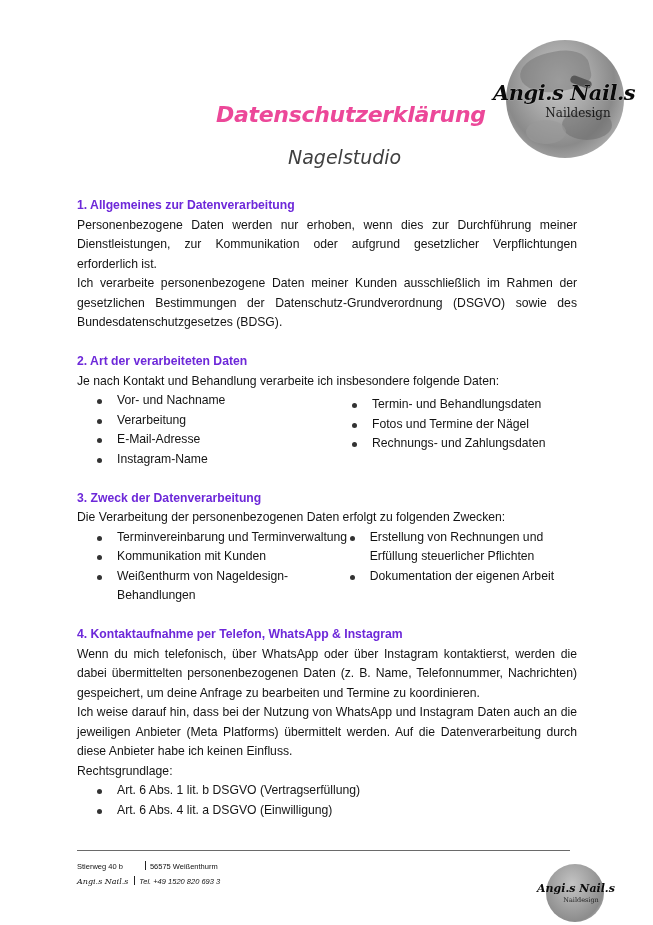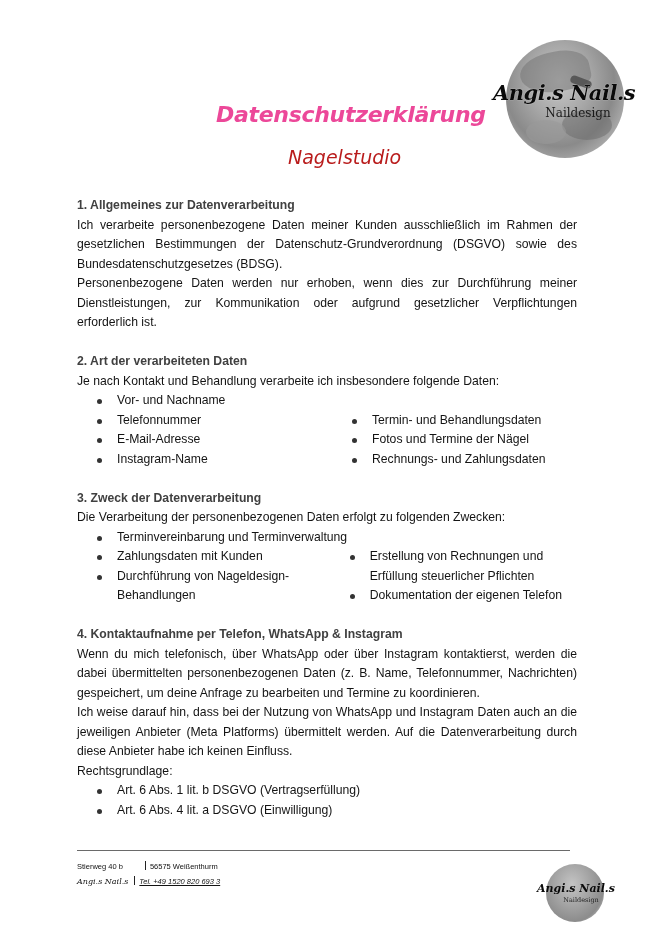--- a/index.html
+++ b/index.html
@@ -11,21 +11,21 @@
     
     .title {
       position: absolute; left: 216px; top: 86px;
       font-family: "DejaVu Sans", sans-serif;
       font-weight: bold; font-style: italic;
       font-size: 22px; letter-spacing: -0.3px; color: #ec4899;
     }
     .subtitle {
       position: absolute; left: 288px; top: 130px;
       font-family: "DejaVu Sans", sans-serif;
-      font-style: italic; font-size: 19px; color: #b91c1c; text-align: center;
+      font-style: italic; font-size: 19px; color: #404040; text-align: center;
     }
 
     
     .logo {
       position: absolute; left: 506px; top: 24px; width: 118px; height: 118px;
       border-radius: 50%;
       background:
         radial-gradient(ellipse at 45% 35%, #c9c9c9 0%, #a6a6a6 35%, #8a8a8a 60%, #b0b0b0 80%, #e9e9e9 100%);
       overflow: hidden;
     }
@@ -40,23 +40,23 @@
       text-shadow: 0 0 1px #fff;
     }
     .logo-sub {
       position: absolute; left: 538px; top: 90px; width: 80px; text-align: center;
       font-family: "DejaVu Serif", serif; font-size: 12px; color: #1a1a1a;
     }
 
     
     .content { position: absolute; left: 77px; top: 180px; width: 500px; font-size: 12.2px; line-height: 19.5px; }
     .section { margin-bottom: 19.5px; }
-    .heading { font-weight: bold; font-size: 12.2px; line-height: 19.5px; color: #404040; }
+    .heading { font-weight: bold; font-size: 12.2px; line-height: 19.5px; color: #6d28d9; }
     .para { text-align: justify; text-align-last: left; }
-    .cols { display: flex; align-items: flex-end; }
+    .cols { display: flex; }
     .col ul { list-style: none; }
     .col li { position: relative; padding-left: 40px; line-height: 19.5px; }
     .col li::before {
       content: ""; position: absolute; left: 20px; top: 8px;
       width: 5px; height: 5px; border-radius: 50%; background: #333;
     }
     .list-single { list-style: none; }
     .list-single li { position: relative; padding-left: 40px; line-height: 19.5px; }
     .list-single li::before {
       content: ""; position: absolute; left: 20px; top: 8px;
@@ -74,21 +74,21 @@
     .s3 .col.right li::before { left: 0px; }
 
     
     .footer-rule { position: absolute; left: 77px; top: 834px; width: 493px; height: 1px; background: #6a6a6a; }
     .footer-line { position: absolute; left: 77px; font-size: 7.5px; color: #111; white-space: nowrap; }
     .footer-line.l1 { top: 845px; }
     .footer-line.l2 { top: 860px; }
     .footer-line .sep { display: inline-block; width: 1px; height: 9px; background: #222; margin: 0 4px -1px 6px; }
     .footer-line .gap { display: inline-block; width: 16px; }
     .footer-brand { font-family: "DejaVu Serif", serif; font-style: italic; font-size: 8px; }
-    .footer-tel { font-style: italic; text-decoration: underline; }
+    .footer-tel { font-style: italic; }
 
     .flogo {
       position: absolute; left: 546px; top: 848px; width: 58px; height: 58px; border-radius: 50%;
       background: radial-gradient(ellipse at 45% 35%, #c4c4c4 0%, #a0a0a0 45%, #8c8c8c 70%, #ececec 100%);
     }
     .flogo-script {
       position: absolute; left: 528px; top: 866px; width: 96px; text-align: center;
       font-family: "DejaVu Serif", serif; font-style: italic; font-weight: bold;
       font-size: 11px; color: #0a0a0a;
     }
@@ -111,32 +111,32 @@
   <div class="logo-script">Angi.s Nail.s</div>
   <div class="logo-sub">Naildesign</div>
 
   <h1 class="title">Datenschutzerklärung</h1>
   <div class="subtitle">Nagelstudio</div>
 
   <div class="content">
 
     <div class="section s1">
       <div class="heading">1. Allgemeines zur Datenverarbeitung</div>
+      <p class="para">Personenbezogene Daten werden nur erhoben, wenn dies zur Durchführung meiner Dienstleistungen, zur Kommunikation oder aufgrund gesetzlicher Verpflichtungen erforderlich ist.</p>
       <p class="para">Ich verarbeite personenbezogene Daten meiner Kunden ausschließlich im Rahmen der gesetzlichen Bestimmungen der Datenschutz-Grundverordnung (DSGVO) sowie des Bundesdatenschutzgesetzes (BDSG).</p>
-      <p class="para">Personenbezogene Daten werden nur erhoben, wenn dies zur Durchführung meiner Dienstleistungen, zur Kommunikation oder aufgrund gesetzlicher Verpflichtungen erforderlich ist.</p>
     </div>
 
     <div class="section s2">
       <div class="heading">2. Art der verarbeiteten Daten</div>
       <p>Je nach Kontakt und Behandlung verarbeite ich insbesondere folgende Daten:</p>
       <div class="cols">
         <div class="col left">
           <ul>
             <li>Vor- und Nachname</li>
-            <li>Telefonnummer</li>
+            <li>Verarbeitung</li>
             <li>E-Mail-Adresse</li>
             <li>Instagram-Name</li>
           </ul>
         </div>
         <div class="col right">
           <ul>
             <li>Termin- und Behandlungsdaten</li>
             <li>Fotos und Termine der Nägel</li>
             <li>Rechnungs- und Zahlungsdaten</li>
           </ul>
@@ -144,28 +144,28 @@
       </div>
     </div>
 
     <div class="section s3">
       <div class="heading">3. Zweck der Datenverarbeitung</div>
       <p>Die Verarbeitung der personenbezogenen Daten erfolgt zu folgenden Zwecken:</p>
       <div class="cols">
         <div class="col left">
           <ul>
             <li>Terminvereinbarung und Terminverwaltung</li>
-            <li>Zahlungsdaten mit Kunden</li>
-            <li>Durchführung von Nageldesign-Behandlungen</li>
+            <li>Kommunikation mit Kunden</li>
+            <li>Weißenthurm von Nageldesign-Behandlungen</li>
           </ul>
         </div>
         <div class="col right">
           <ul>
             <li>Erstellung von Rechnungen und Erfüllung steuerlicher Pflichten</li>
-            <li>Dokumentation der eigenen Telefon</li>
+            <li>Dokumentation der eigenen Arbeit</li>
           </ul>
         </div>
       </div>
     </div>
 
     <div class="section s4">
       <div class="heading">4. Kontaktaufnahme per Telefon, WhatsApp &amp; Instagram</div>
       <p class="para">Wenn du mich telefonisch, über WhatsApp oder über Instagram kontaktierst, werden die dabei übermittelten personenbezogenen Daten (z. B. Name, Telefonnummer, Nachrichten) gespeichert, um deine Anfrage zu bearbeiten und Termine zu koordinieren.</p>
       <p class="para">Ich weise darauf hin, dass bei der Nutzung von WhatsApp und Instagram Daten auch an die jeweiligen Anbieter (Meta Platforms) übermittelt werden. Auf die Datenverarbeitung durch diese Anbieter habe ich keinen Einfluss.</p>
       <p>Rechtsgrundlage:</p>

